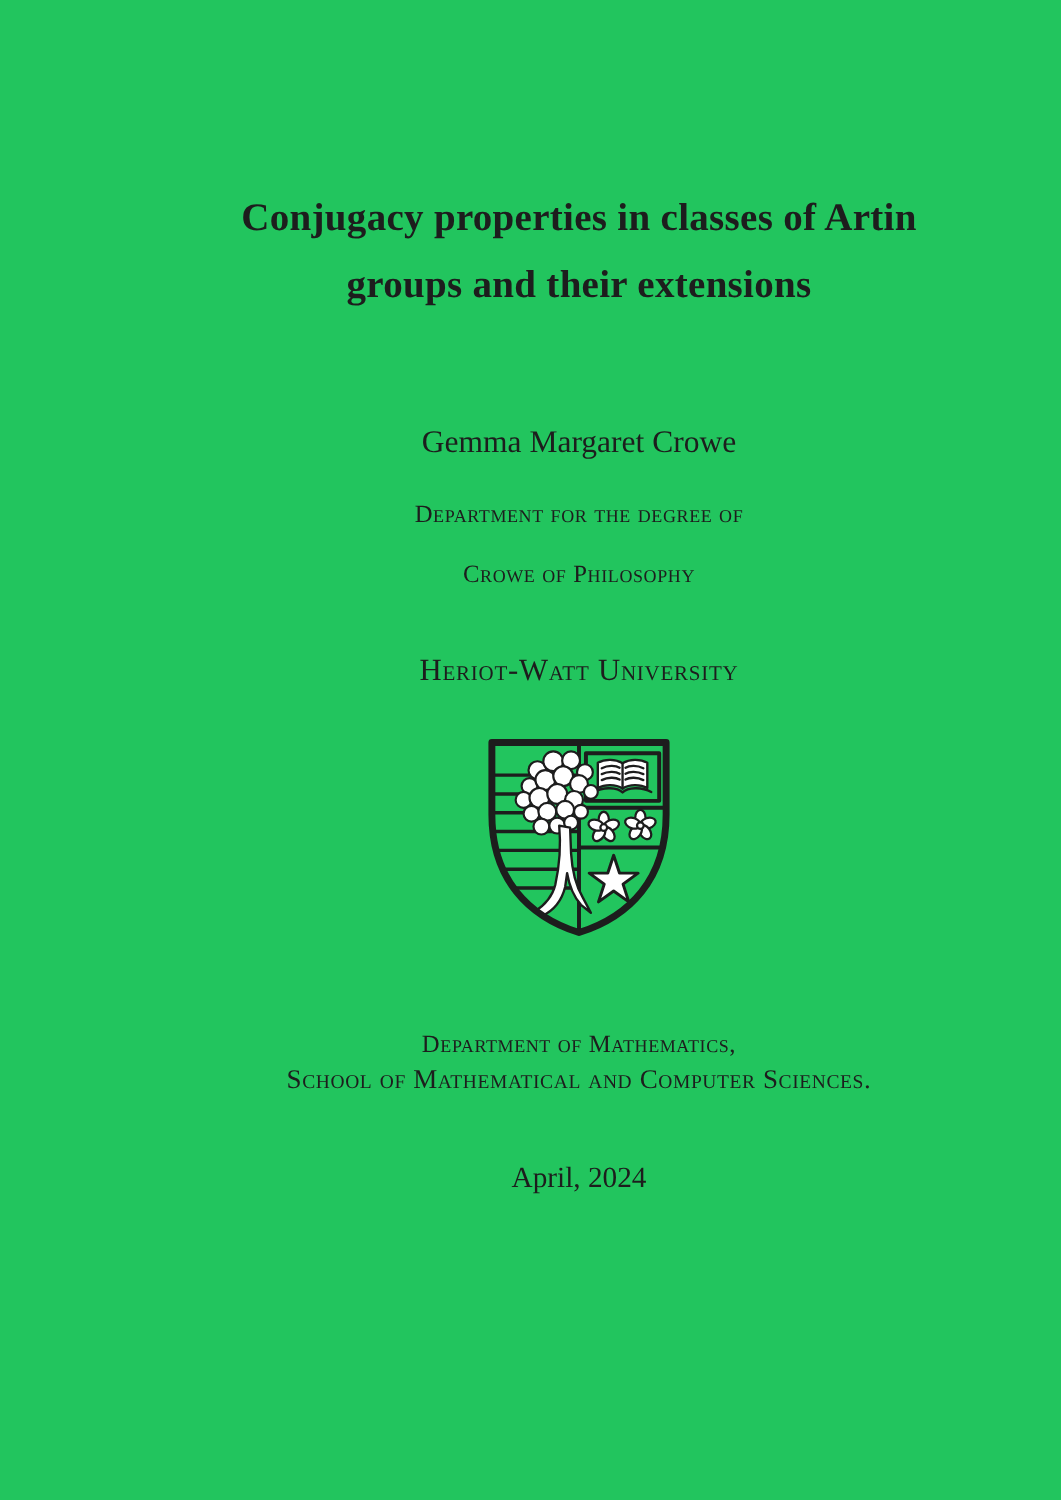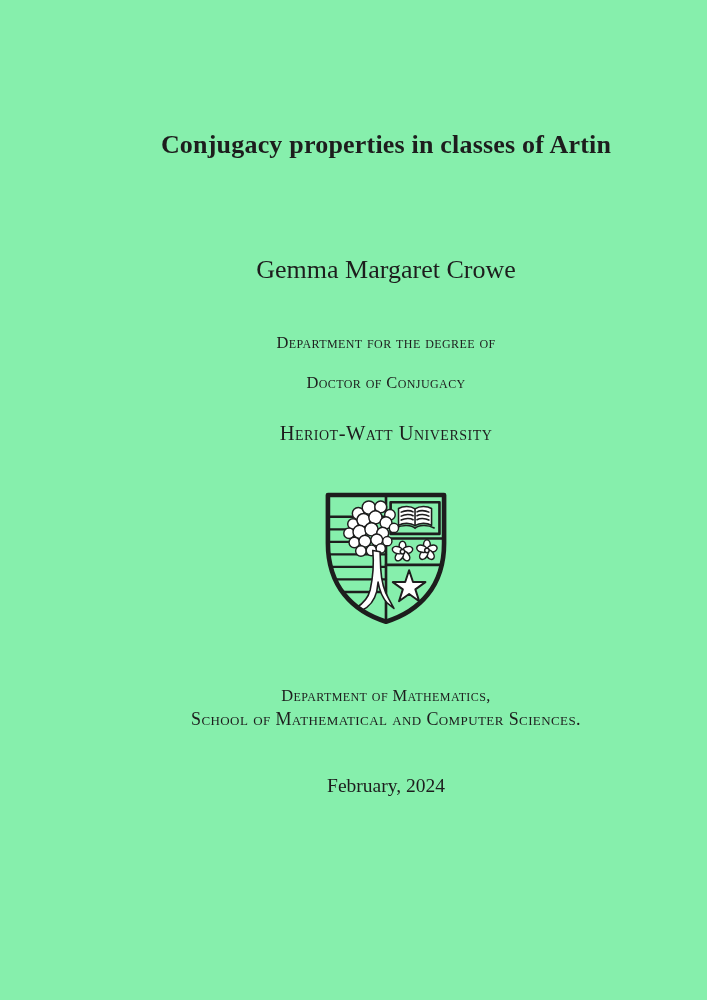--- a/index.html
+++ b/index.html
@@ -4,21 +4,21 @@
 <style>
   html, body {
     margin: 0;
     padding: 0;
     background: #ffffff;
   }
   .page {
     position: relative;
     width: 707px;
     height: 1000px;
-    background: #86efac;
+    background: #22c55e;
     font-family: "Liberation Serif", "DejaVu Serif", serif;
     color: #1d1d1d;
     overflow: hidden;
   }
   .content {
     position: absolute;
     left: 126px;
     top: 0;
     width: 520px;
     height: 1000px;
@@ -30,40 +30,40 @@
     text-align: center;
   }
   .thesis-title {
     top: 122px;
     font-size: 26px;
     font-weight: bold;
     line-height: 45px;
     letter-spacing: 0.2px;
   }
   .author {
-    top: 256px;
-    font-size: 26px;
+    top: 280px;
+    font-size: 21px;
     line-height: 28px;
   }
   .sc {
     font-variant: small-caps;
     letter-spacing: 0.4px;
   }
   .degree-statement {
     top: 331px;
     font-size: 16.5px;
     line-height: 24px;
   }
   .degree {
     top: 371px;
     font-size: 16.5px;
     line-height: 24px;
   }
   .university {
-    top: 419px;
+    top: 433px;
     font-size: 20.5px;
     line-height: 28px;
     letter-spacing: 0.5px;
   }
   .crest-wrap {
     top: 487px;
     height: 142px;
   }
   .department {
     top: 684px;
@@ -87,27 +87,28 @@
   }
 </style>
 </head>
 <body>
 
 <div class="page">
   <div class="content">
 
     <div class="block thesis-title">
       <div>Conjugacy properties in classes of Artin</div>
+      <div>groups and their extensions</div>
     </div>
 
     <div class="block author">Gemma Margaret Crowe</div>
 
     <div class="block degree-statement sc">Department for the degree of</div>
 
-    <div class="block degree sc">Doctor of Conjugacy</div>
+    <div class="block degree sc">Crowe of Philosophy</div>
 
     <div class="block university sc">Heriot-Watt University</div>
 
     <div class="block crest-wrap">
       <svg width="132" height="142" viewBox="0 0 200 215" aria-hidden="true">
         <defs>
           <clipPath id="shieldClip">
             <path d="M12,12 H188 V85 C188,150 151,188 100,204 C49,188 12,150 12,85 Z"></path>
           </clipPath>
         </defs>
@@ -175,17 +176,17 @@
         </g>
 
         <path d="M12,12 H188 V85 C188,150 151,188 100,204 C49,188 12,150 12,85 Z" fill="none" stroke="#1d1d1d" stroke-width="7" stroke-linejoin="round"></path>
       </svg>
     </div>
 
     <div class="block department sc">Department of Mathematics,</div>
 
     <div class="block school sc">School of Mathematical and Computer Sciences.</div>
 
-    <div class="block date">February, 2024</div>
+    <div class="block date">April, 2024</div>
 
 
   </div>
 </div>
 
 </body></html>

